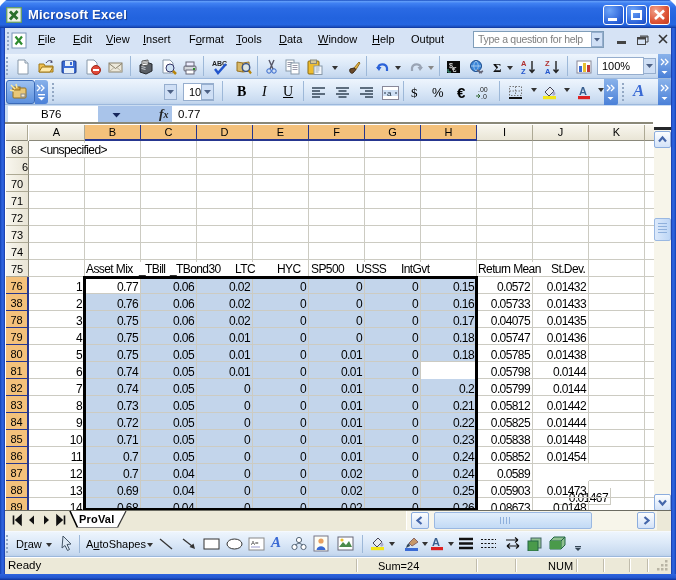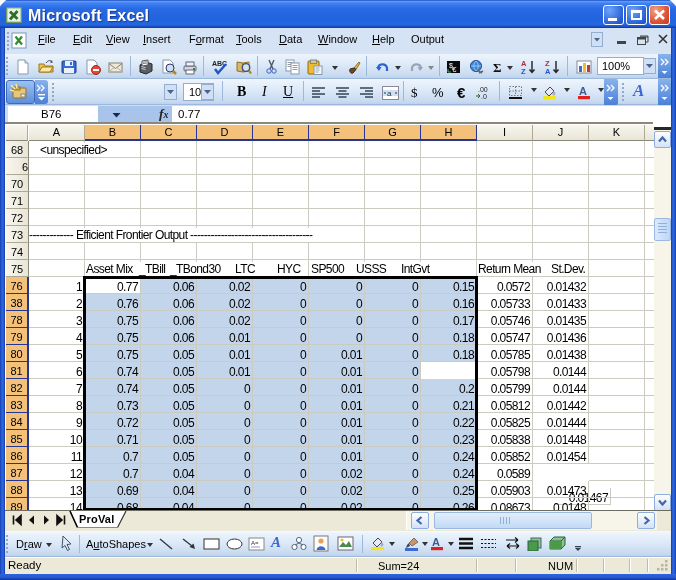--- a/index.html
+++ b/index.html
@@ -18,21 +18,21 @@
 #fbar{position:absolute;left:0;top:105px;width:676px;height:17px;background:#cbddf2;border-bottom:2px solid #8a8878;box-sizing:content-box;}
 #namebox{position:absolute;left:8px;top:106px;width:90px;height:16px;background:#fff;}
 #fxwhite{position:absolute;left:172px;top:106px;width:481px;height:16px;background:#fff;}
 #sheetbg{position:absolute;left:5px;top:126px;width:649px;height:385px;background:#fff;}
 #tabbar{position:absolute;left:0;top:511px;width:676px;height:20px;background:#ece9d8;}
 #statusbar{position:absolute;left:0;top:557px;width:676px;height:17px;background:#ece9d8;border-top:1px solid #fff;}
 #brdL{position:absolute;left:0;top:28px;width:5px;height:546px;background:linear-gradient(90deg,#1240b2,#2e64de 40%,#2a5dd8 70%,#16379e);}
 #brdR{position:absolute;left:671px;top:28px;width:5px;height:546px;background:linear-gradient(90deg,#16379e,#2a5dd8 30%,#2e64de 60%,#1240b2);}
 #brdB{position:absolute;left:0;top:574px;width:676px;height:6px;background:linear-gradient(180deg,#2e64de,#2357cf 60%,#0f339b);}
 #xlicon{left:6px;top:7px;}
-#title-text{left:28px;top:7px;color:#fff;font-size:16px;font-weight:bold;letter-spacing:0.2px;text-shadow:1px 1px 1px #1a3c8c;}
+#title-text{left:28px;top:7px;color:#fff;font-size:13px;font-weight:bold;letter-spacing:0.2px;text-shadow:1px 1px 1px #1a3c8c;}
 .capbtn{top:5px;width:21px;height:20px;border:1px solid #fff;border-radius:3px;box-sizing:border-box;}
 #btn-min{left:603px;background:radial-gradient(circle at 30% 25%,#6ea5f8,#2b62d8 70%,#1b4cc0);}
 #btn-max{left:626px;background:radial-gradient(circle at 30% 25%,#6ea5f8,#2b62d8 70%,#1b4cc0);}
 #btn-close{left:649px;background:radial-gradient(circle at 30% 25%,#f1a28c,#dd5335 60%,#c33d1e);}
 .capbtn span{position:absolute;color:#fff;}
 .menuitem{position:absolute;font-size:11px;color:#000;}
 .grip{position:absolute;width:3px;background-image:radial-gradient(circle at 1.2px 1.2px,#93a8c4 1.1px,transparent 1.3px);background-size:3px 4px;}
 .sep{position:absolute;width:1px;background:#9db8d8;}
 .ticon{position:absolute;}
 .combo{position:absolute;background:#fff;border:1px solid #96aece;box-sizing:border-box;font-size:11px;}
@@ -241,21 +241,21 @@
 <div class="cell" style="left:589px;top:294px;height:17px;"></div>
 <div class="cell" style="left:645px;top:311px;height:17px;width:9px;border-right:none;"></div>
 <div class="cell" style="left:29px;top:311px;height:17px;">3</div>
 <div class="cell sel" style="left:85px;top:311px;height:17px;">0.75</div>
 <div class="cell sel" style="left:141px;top:311px;height:17px;">0.06</div>
 <div class="cell sel" style="left:197px;top:311px;height:17px;">0.02</div>
 <div class="cell sel" style="left:253px;top:311px;height:17px;">0</div>
 <div class="cell sel" style="left:309px;top:311px;height:17px;">0</div>
 <div class="cell sel" style="left:365px;top:311px;height:17px;">0</div>
 <div class="cell sel" style="left:421px;top:311px;height:17px;">0.17</div>
-<div class="cell" style="left:477px;top:311px;height:17px;">0.05746</div>
+<div class="cell" style="left:477px;top:311px;height:17px;">0.04075</div>
 <div class="cell" style="left:533px;top:311px;height:17px;">0.01435</div>
 <div class="cell" style="left:589px;top:311px;height:17px;"></div>
 <div class="cell" style="left:645px;top:328px;height:17px;width:9px;border-right:none;"></div>
 <div class="cell" style="left:29px;top:328px;height:17px;">4</div>
 <div class="cell sel" style="left:85px;top:328px;height:17px;">0.75</div>
 <div class="cell sel" style="left:141px;top:328px;height:17px;">0.06</div>
 <div class="cell sel" style="left:197px;top:328px;height:17px;">0.01</div>
 <div class="cell sel" style="left:253px;top:328px;height:17px;">0</div>
 <div class="cell sel" style="left:309px;top:328px;height:17px;">0</div>
 <div class="cell sel" style="left:365px;top:328px;height:17px;">0</div>
@@ -377,21 +377,20 @@
 <div class="cell sel" style="left:141px;top:498px;height:13px;">0.04</div>
 <div class="cell sel" style="left:197px;top:498px;height:13px;">0</div>
 <div class="cell sel" style="left:253px;top:498px;height:13px;">0</div>
 <div class="cell sel" style="left:309px;top:498px;height:13px;">0.02</div>
 <div class="cell sel" style="left:365px;top:498px;height:13px;">0</div>
 <div class="cell sel" style="left:421px;top:498px;height:13px;">0.26</div>
 <div class="cell" style="left:477px;top:498px;height:13px;">0.08673</div>
 <div class="cell" style="left:533px;top:498px;height:13px;">0.0148</div>
 <div class="cell" style="left:589px;top:498px;height:13px;"></div>
 <div class="ovf" style="left:40px;top:143px;">&lt;unspecified&gt;</div>
-<div class="ovf" style="left:29px;top:228px;">------------- Efficient Frontier Output ------------------------------------</div>
 <div class="ovf" style="left:86px;top:262px;">Asset Mix</div>
 <div class="ovf" style="left:139px;top:262px;">_TBill</div>
 <div class="ovf" style="left:170px;top:262px;">_TBond30</div>
 <div class="ovf" style="left:235px;top:262px;">LTC</div>
 <div class="ovf" style="left:277px;top:262px;">HYC</div>
 <div class="ovf" style="left:311px;top:262px;">SP500</div>
 <div class="ovf" style="left:356px;top:262px;">USSS</div>
 <div class="ovf" style="left:401px;top:262px;">IntGvt</div>
 <div class="ovf" style="left:478px;top:262px;">Return Mean</div>
 <div class="ovf" style="left:551px;top:262px;">St.Dev.</div>
@@ -421,20 +420,21 @@
 <div class="menuitem" style="left:38px;top:33px;"><u>F</u>ile</div>
 <div class="menuitem" style="left:73px;top:33px;"><u>E</u>dit</div>
 <div class="menuitem" style="left:106px;top:33px;"><u>V</u>iew</div>
 <div class="menuitem" style="left:143px;top:33px;"><u>I</u>nsert</div>
 <div class="menuitem" style="left:189px;top:33px;">F<u>o</u>rmat</div>
 <div class="menuitem" style="left:236px;top:33px;"><u>T</u>ools</div>
 <div class="menuitem" style="left:279px;top:33px;"><u>D</u>ata</div>
 <div class="menuitem" style="left:318px;top:33px;"><u>W</u>indow</div>
 <div class="menuitem" style="left:372px;top:33px;"><u>H</u>elp</div>
 <div class="menuitem" style="left:411px;top:33px;">Output</div>
+<div class="combo" style="left:473px;top:31px;width:131px;height:17px;color:#7f7f7f;line-height:15px;padding-left:4px;border-color:#7f9db9;font-size:10.5px;letter-spacing:-0.3px;">Type a question for help</div>
 <div class="cbarrow" style="left:591px;top:32px;width:12px;height:15px;">
       <svg width="10" height="13">
         <path d="M2 5 L5 8.5 L8 5 Z" fill="#4d6185"></path>
       </svg>
     </div>
 <div class="abs" style="left:617px;top:41px;width:9px;height:3px;background:#444;"></div>
 <div class="abs" style="left:637px;top:34px;width:13px;height:12px;">
       <svg width="13" height="12">
         <rect x="0.5" y="3.5" width="8" height="7" fill="none" stroke="#444"></rect>
         <rect x="0.5" y="3.5" width="8" height="2" fill="#444"></rect>

